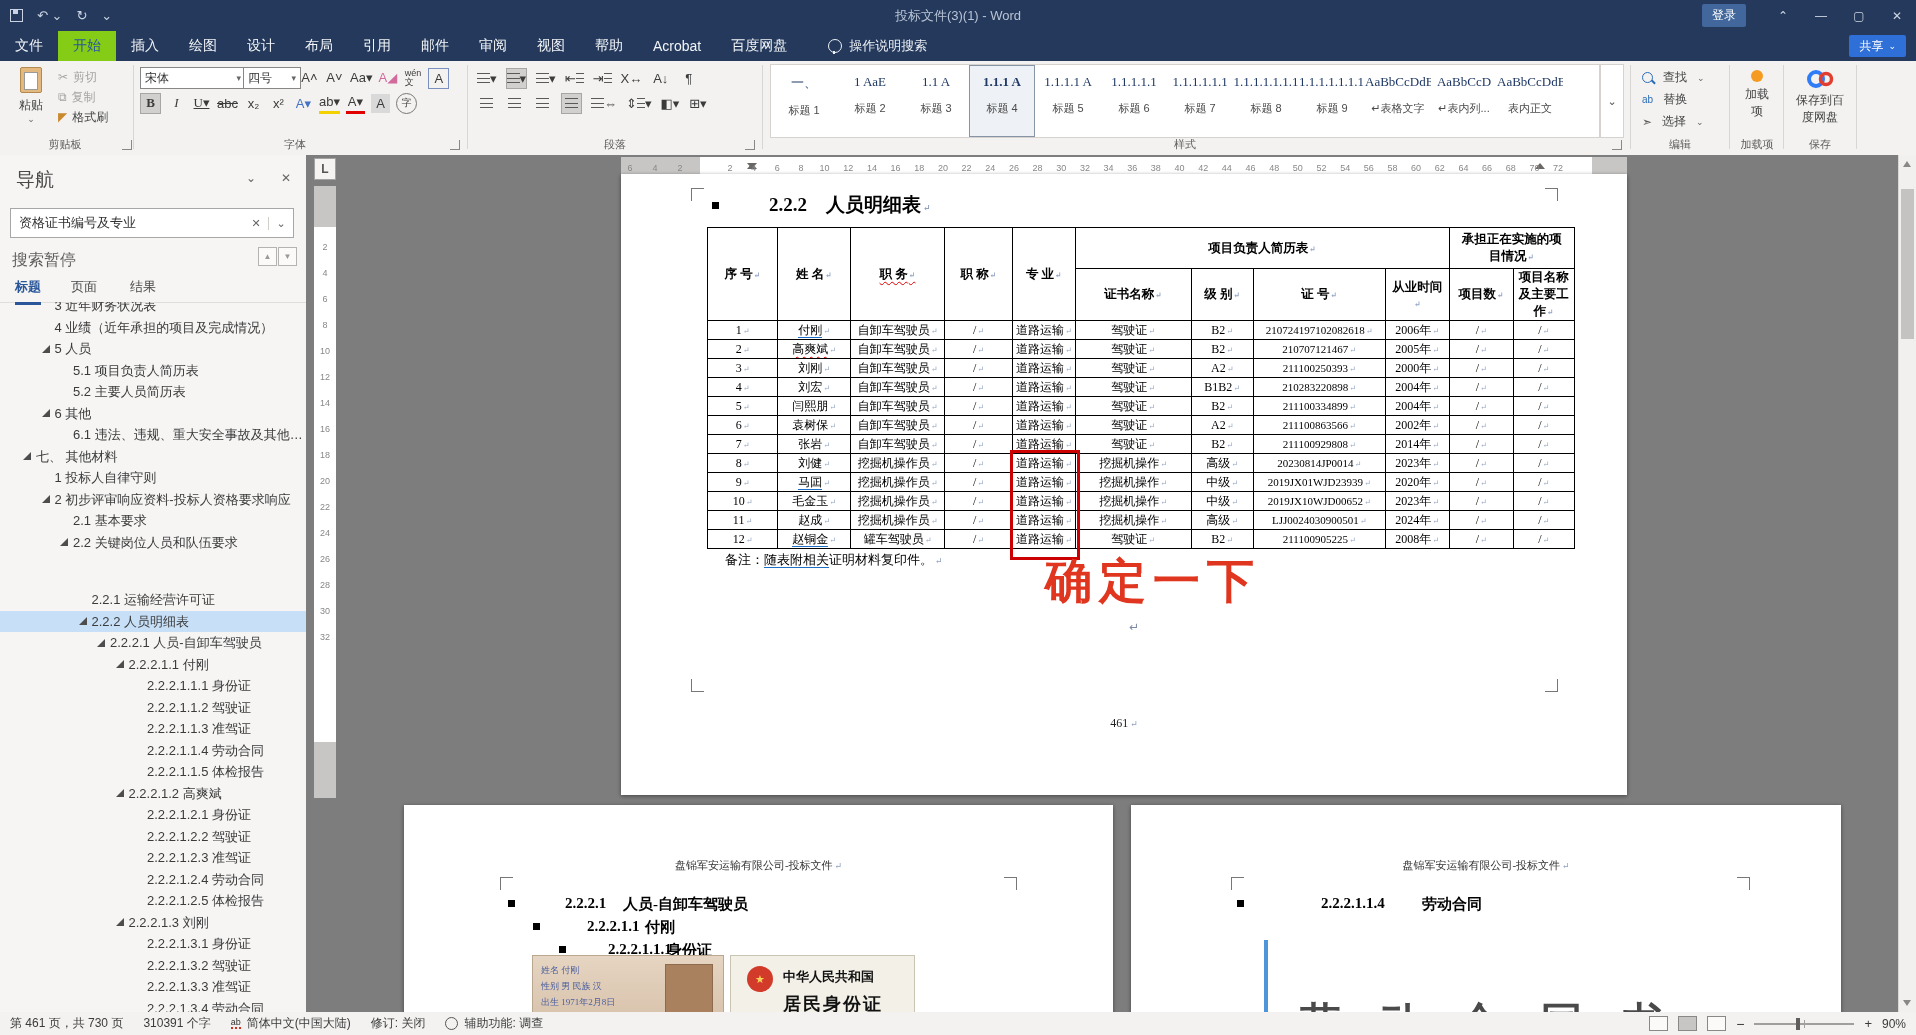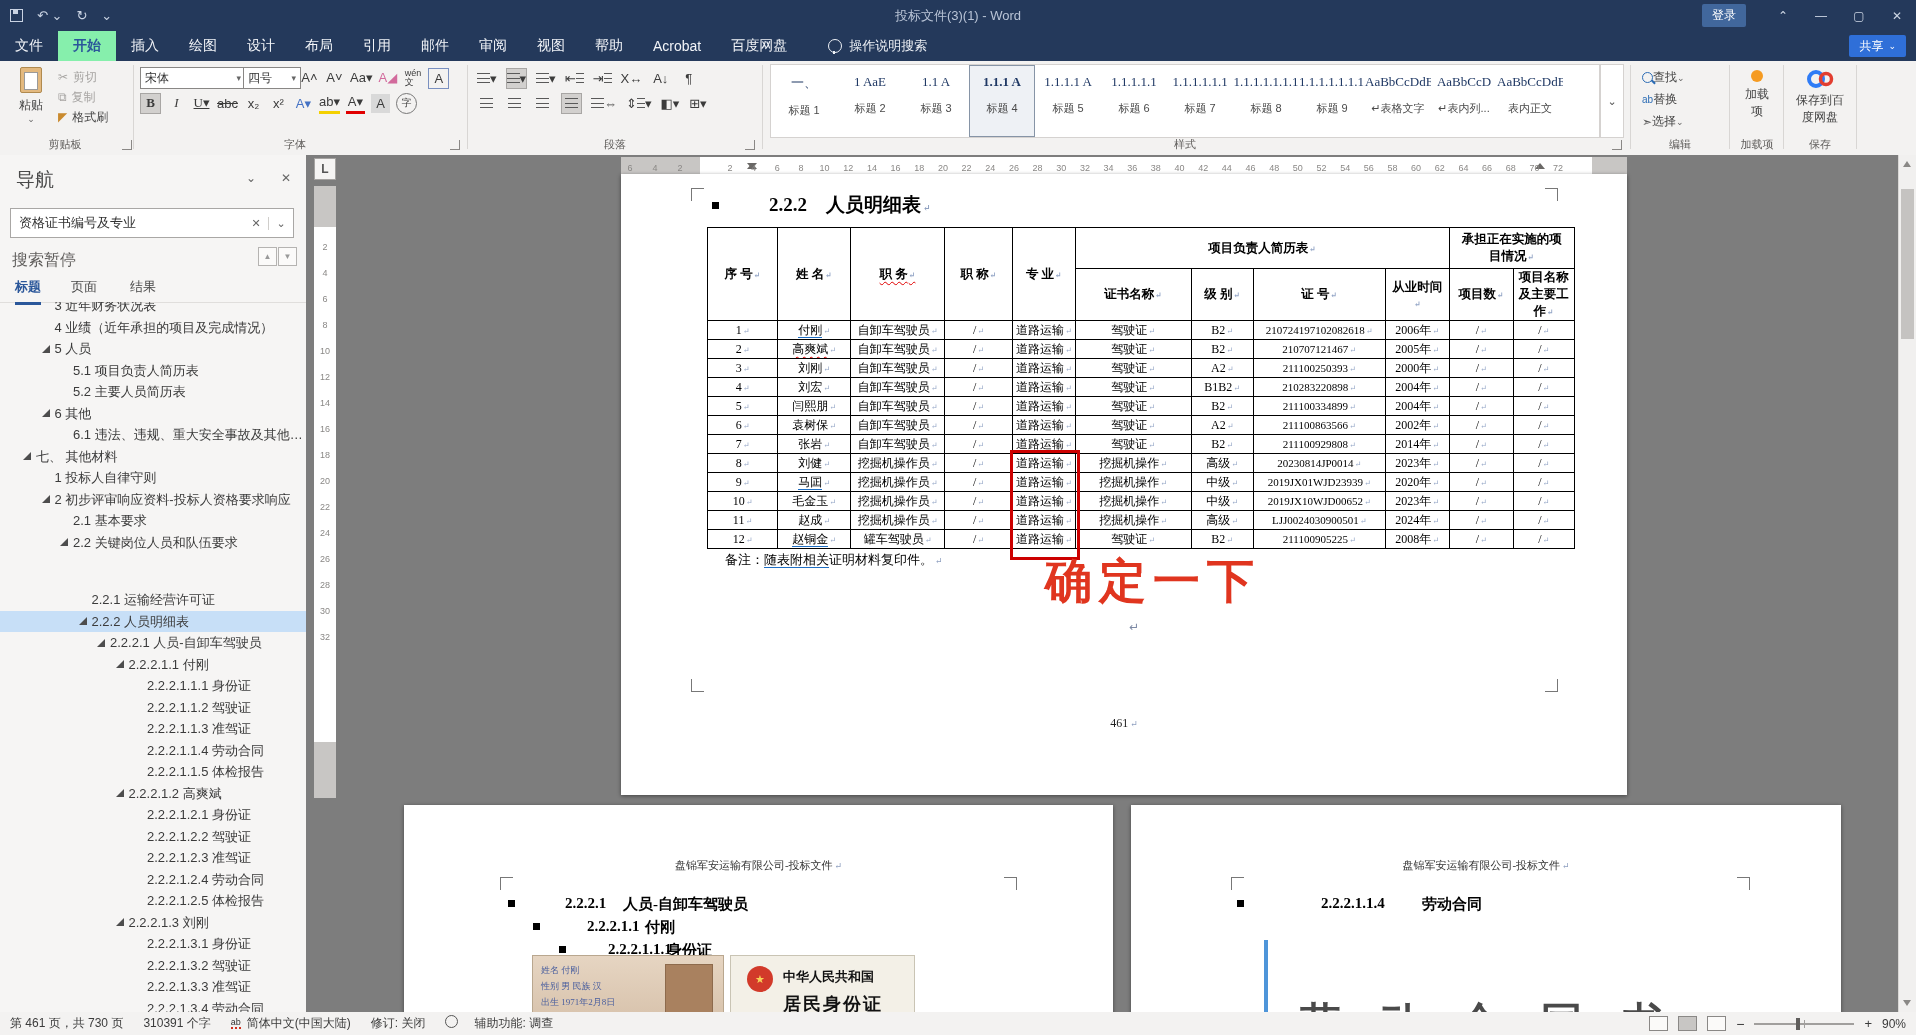--- a/index.html
+++ b/index.html
@@ -12,21 +12,21 @@
   .save-ic{display:inline-block;width:11px;height:11px;border:1.5px solid #c9d3e3;position:relative;}
   .save-ic:after{content:"";position:absolute;left:2px;top:0;width:5px;height:4px;background:#c9d3e3;}
   .redo-dim{color:#6b7b96;}
   .tb-title{position:absolute;left:0;right:0;top:0;height:31px;display:flex;align-items:center;justify-content:center;font-size:13px;color:#b9c4d6;}
   .tb-right{position:absolute;right:0;top:0;height:31px;display:flex;align-items:center;}
   .login-btn{background:#41679c;color:#fff;font-size:12px;padding:3px 10px;border-radius:2px;margin-right:18px;}
   .winbtn{width:38px;height:31px;display:flex;align-items:center;justify-content:center;font-size:12px;color:#cdd6e4;}
   
   .tabrow{position:absolute;left:0;top:31px;right:0;height:30px;background:#24395b;display:flex;align-items:stretch;color:#f2f4f8;font-size:14px;}
   .rtab{padding:0 15px;display:flex;align-items:center;white-space:nowrap;}
-  .rtab.f-active{background:#86efac;color:#2b579a;font-weight:bold;}
+  .rtab.f-active{background:#84cc16;color:#2b579a;}
   .tellme{display:flex;align-items:center;margin-left:26px;gap:7px;font-size:13px;color:#eef1f6;}
   .bulb{width:12px;height:12px;border:1px solid #eef1f6;border-radius:50%;position:relative;}
   .bulb:after{content:"";position:absolute;left:4px;top:11px;width:2px;height:3px;background:#eef1f6;}
   .share-btn{position:absolute;right:10px;top:35px;height:22px;display:flex;align-items:center;gap:5px;background:#2f6fd8;color:#fff;font-size:12px;padding:0 10px;border-radius:2px;}
   
   .ribbon{position:absolute;left:0;top:61px;right:0;height:94px;background:#f3f2f1;border-bottom:1px solid #c9c7c5;font-size:12px;color:#444;}
   .gsep{position:absolute;top:4px;height:84px;width:1px;background:#d8d6d4;}
   .glabel{position:absolute;top:76px;font-size:11px;color:#605e5c;text-align:center;}
   .launch{position:absolute;top:79px;width:9px;height:9px;border-right:1px solid #8a8886;border-bottom:1px solid #8a8886;}
   .bigbtn{position:absolute;top:3px;width:50px;height:72px;display:flex;flex-direction:column;align-items:center;justify-content:flex-start;text-align:center;}
@@ -41,21 +41,21 @@
   .u-red-bar{border-bottom:3px solid #e00000;line-height:12px;}
   .u-yel-bar{border-bottom:3px solid #f3d000;line-height:12px;}
   .lines{display:inline-block;width:13px;height:11px;background:repeating-linear-gradient(to bottom,#595959 0 1.2px,transparent 1.2px 4.6px);}
   .gallery{position:absolute;left:770px;top:3px;width:828px;height:72px;background:#fff;border:1px solid #d5d2d0;display:flex;overflow:hidden;}
   .chip{width:66px;box-sizing:border-box;padding-top:9px;text-align:center;flex:none;}
   .chip-prev{font-family:"Liberation Serif","DejaVu Serif",serif;font-size:13px;color:#1f3864;white-space:nowrap;overflow:hidden;}
   .chip-label{font-size:11px;color:#4a4a4a;margin-top:11px;white-space:nowrap;overflow:hidden;}
   .chip.f-selected{background:#eef1f5;border:1px solid #8694a6;padding-top:8px;}
   .chip.f-selected .chip-prev{font-weight:bold;}
   .gmore{position:absolute;left:1600px;top:3px;width:22px;height:72px;background:#fff;border:1px solid #d5d2d0;display:flex;align-items:center;justify-content:center;color:#555;font-size:11px;}
-  .edrow{position:absolute;left:1642px;height:21px;display:flex;align-items:center;gap:0;font-size:12px;color:#444;white-space:nowrap;}
+  .edrow{position:absolute;left:1642px;height:21px;display:flex;align-items:center;gap:10px;font-size:12px;color:#444;white-space:nowrap;}
   .mag{width:9px;height:9px;border:1.6px solid #2b6cb5;border-radius:50%;position:relative;}
   .mag:after{content:"";position:absolute;left:8px;top:8px;width:5px;height:1.6px;background:#2b6cb5;transform:rotate(45deg);}
   .orange-dot{width:12px;height:12px;border-radius:50%;background:#f59b22;margin:6px auto 4px;}
   .pan-ring{display:flex;margin:5px auto 3px;}
   
   .nav{position:absolute;left:0;top:155px;width:306px;bottom:23px;background:#f6f5f4;border-right:1px solid #c0bebc;overflow:hidden;}
   .nav-title{position:absolute;left:16px;top:12px;font-size:19px;color:#4a4a4a;}
   .nav-hic{position:absolute;top:16px;font-size:12px;color:#666;}
   .nav-search{position:absolute;left:10px;top:53px;width:284px;height:30px;background:#fff;border:1px solid #a9a7a5;box-sizing:border-box;display:flex;align-items:center;}
   .nav-search input{border:none;outline:none;flex:1;font-size:13px;color:#333;padding:0 8px;font-family:inherit;background:transparent;}
@@ -879,21 +879,21 @@
   </div>
 
   <div class="status">
     <span>第 461 页，共 730 页</span>
     <span>310391 个字</span>
     <span style="display:flex;align-items:center;gap:6px;">
       <span class="spell-ic">ab</span>
       <span>简体中文(中国大陆)</span>
     </span>
     <span>修订: 关闭</span>
-    <span style="display:flex;align-items:flex-start;gap:16px;">
+    <span style="display:flex;align-items:center;gap:6px;">
       <span class="acc-ic"></span>
       <span>辅助功能: 调查</span>
     </span>
     <span class="st-right">
       <span class="view-ic"></span>
       <span class="view-ic act"></span>
       <span class="view-ic"></span>
       <span style="font-size:14px;">−</span>
       <span class="zoom-track">
           <span class="tick"></span>

